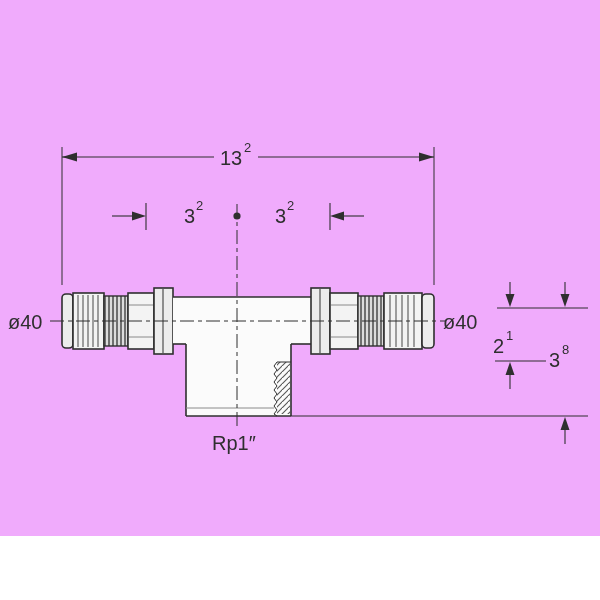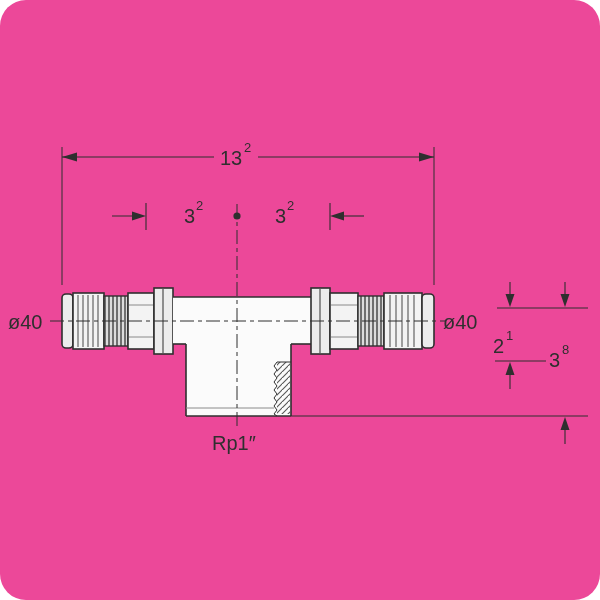--- a/index.html
+++ b/index.html
@@ -1,16 +1,16 @@
 <!DOCTYPE html>
 <html><head>
 <meta charset="utf-8">
 <style>
   html,body{margin:0;padding:0;background:#fff;}
-  .canvas{position:relative;width:600px;height:600px;background:#ec4899;overflow:hidden;border-radius:26px;}
+  .canvas{position:relative;width:600px;height:536px;background:#f0abfc;overflow:hidden;}
   svg{display:block;}
   text{font-family:"Liberation Sans", sans-serif;fill:#2f2f2f;}
   .dimtext{font-size:20px;}
   .suptext{font-size:13px;}
   .ol{stroke:#2f2f2f;stroke-width:1.6;fill:none;}
   .thin{stroke:#2f2f2f;stroke-width:1;fill:none;}
   .dim{stroke:#2f2f2f;stroke-width:1.1;fill:none;}
   .centerline{stroke:#2f2f2f;stroke-width:1;fill:none;stroke-dasharray:14 4 4 4;}
   .arrow{fill:#2f2f2f;stroke:none;}
   .innerline{stroke:#8a8a8a;stroke-width:1;fill:none;}

